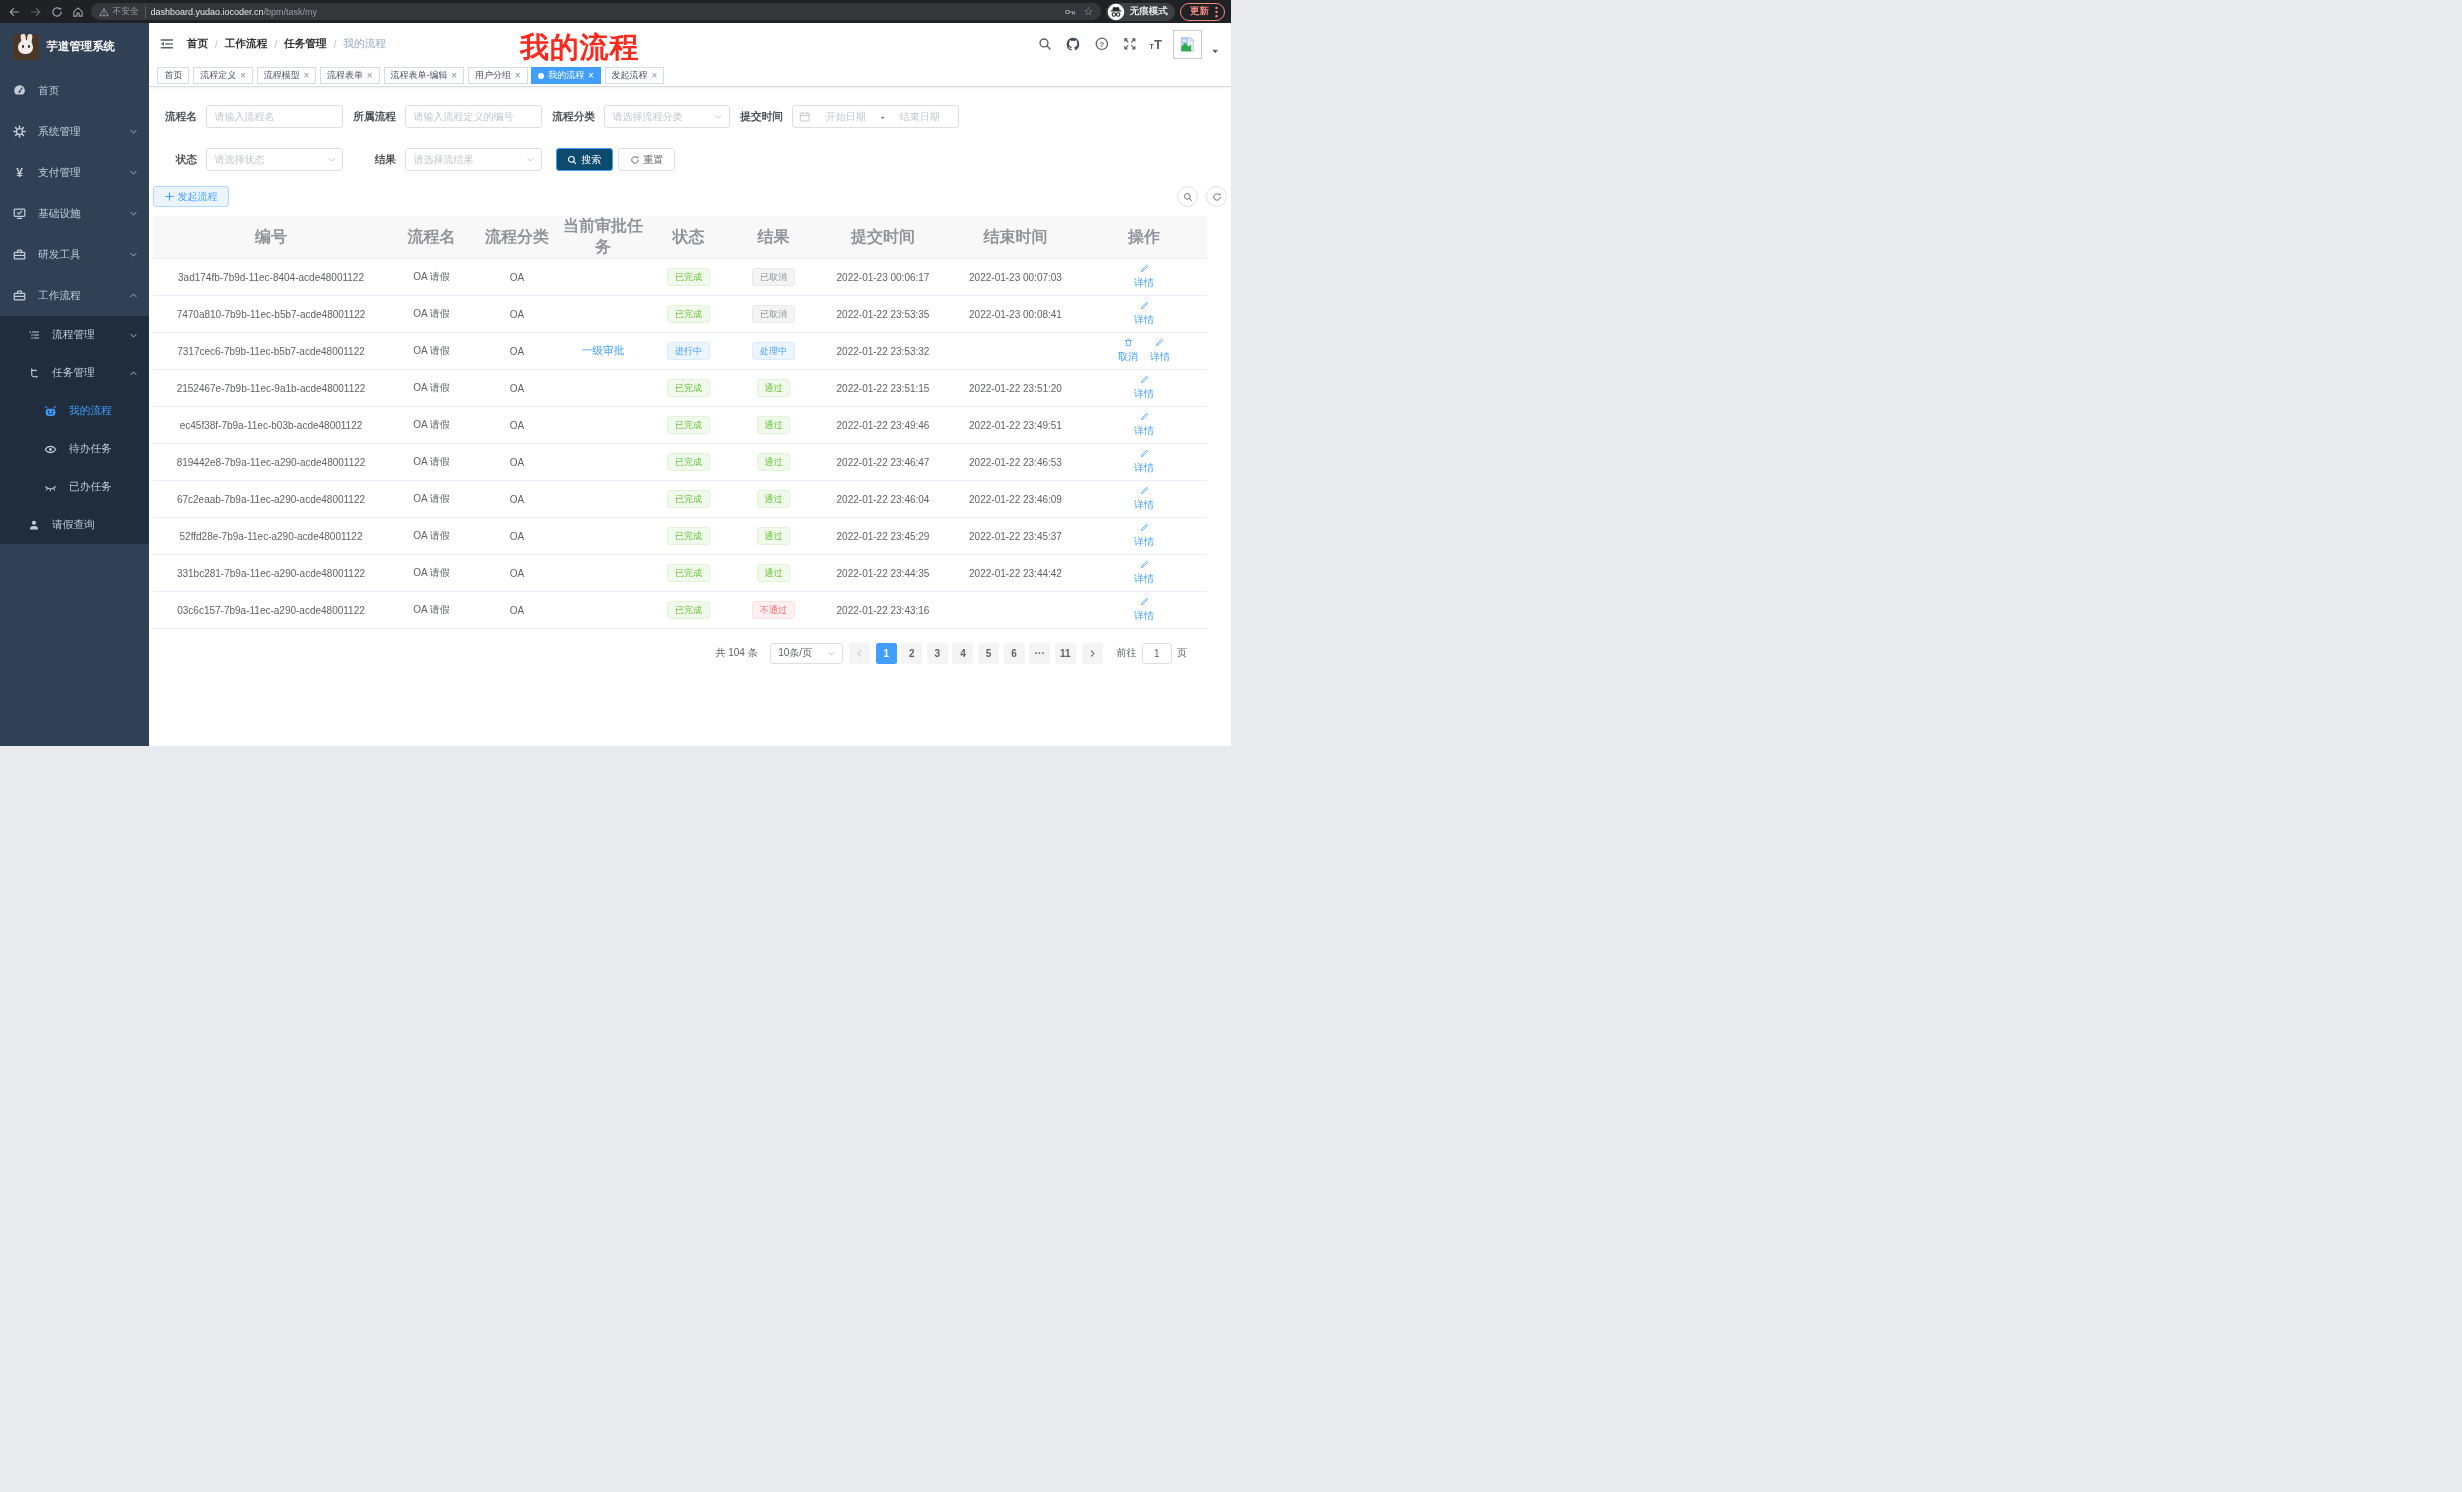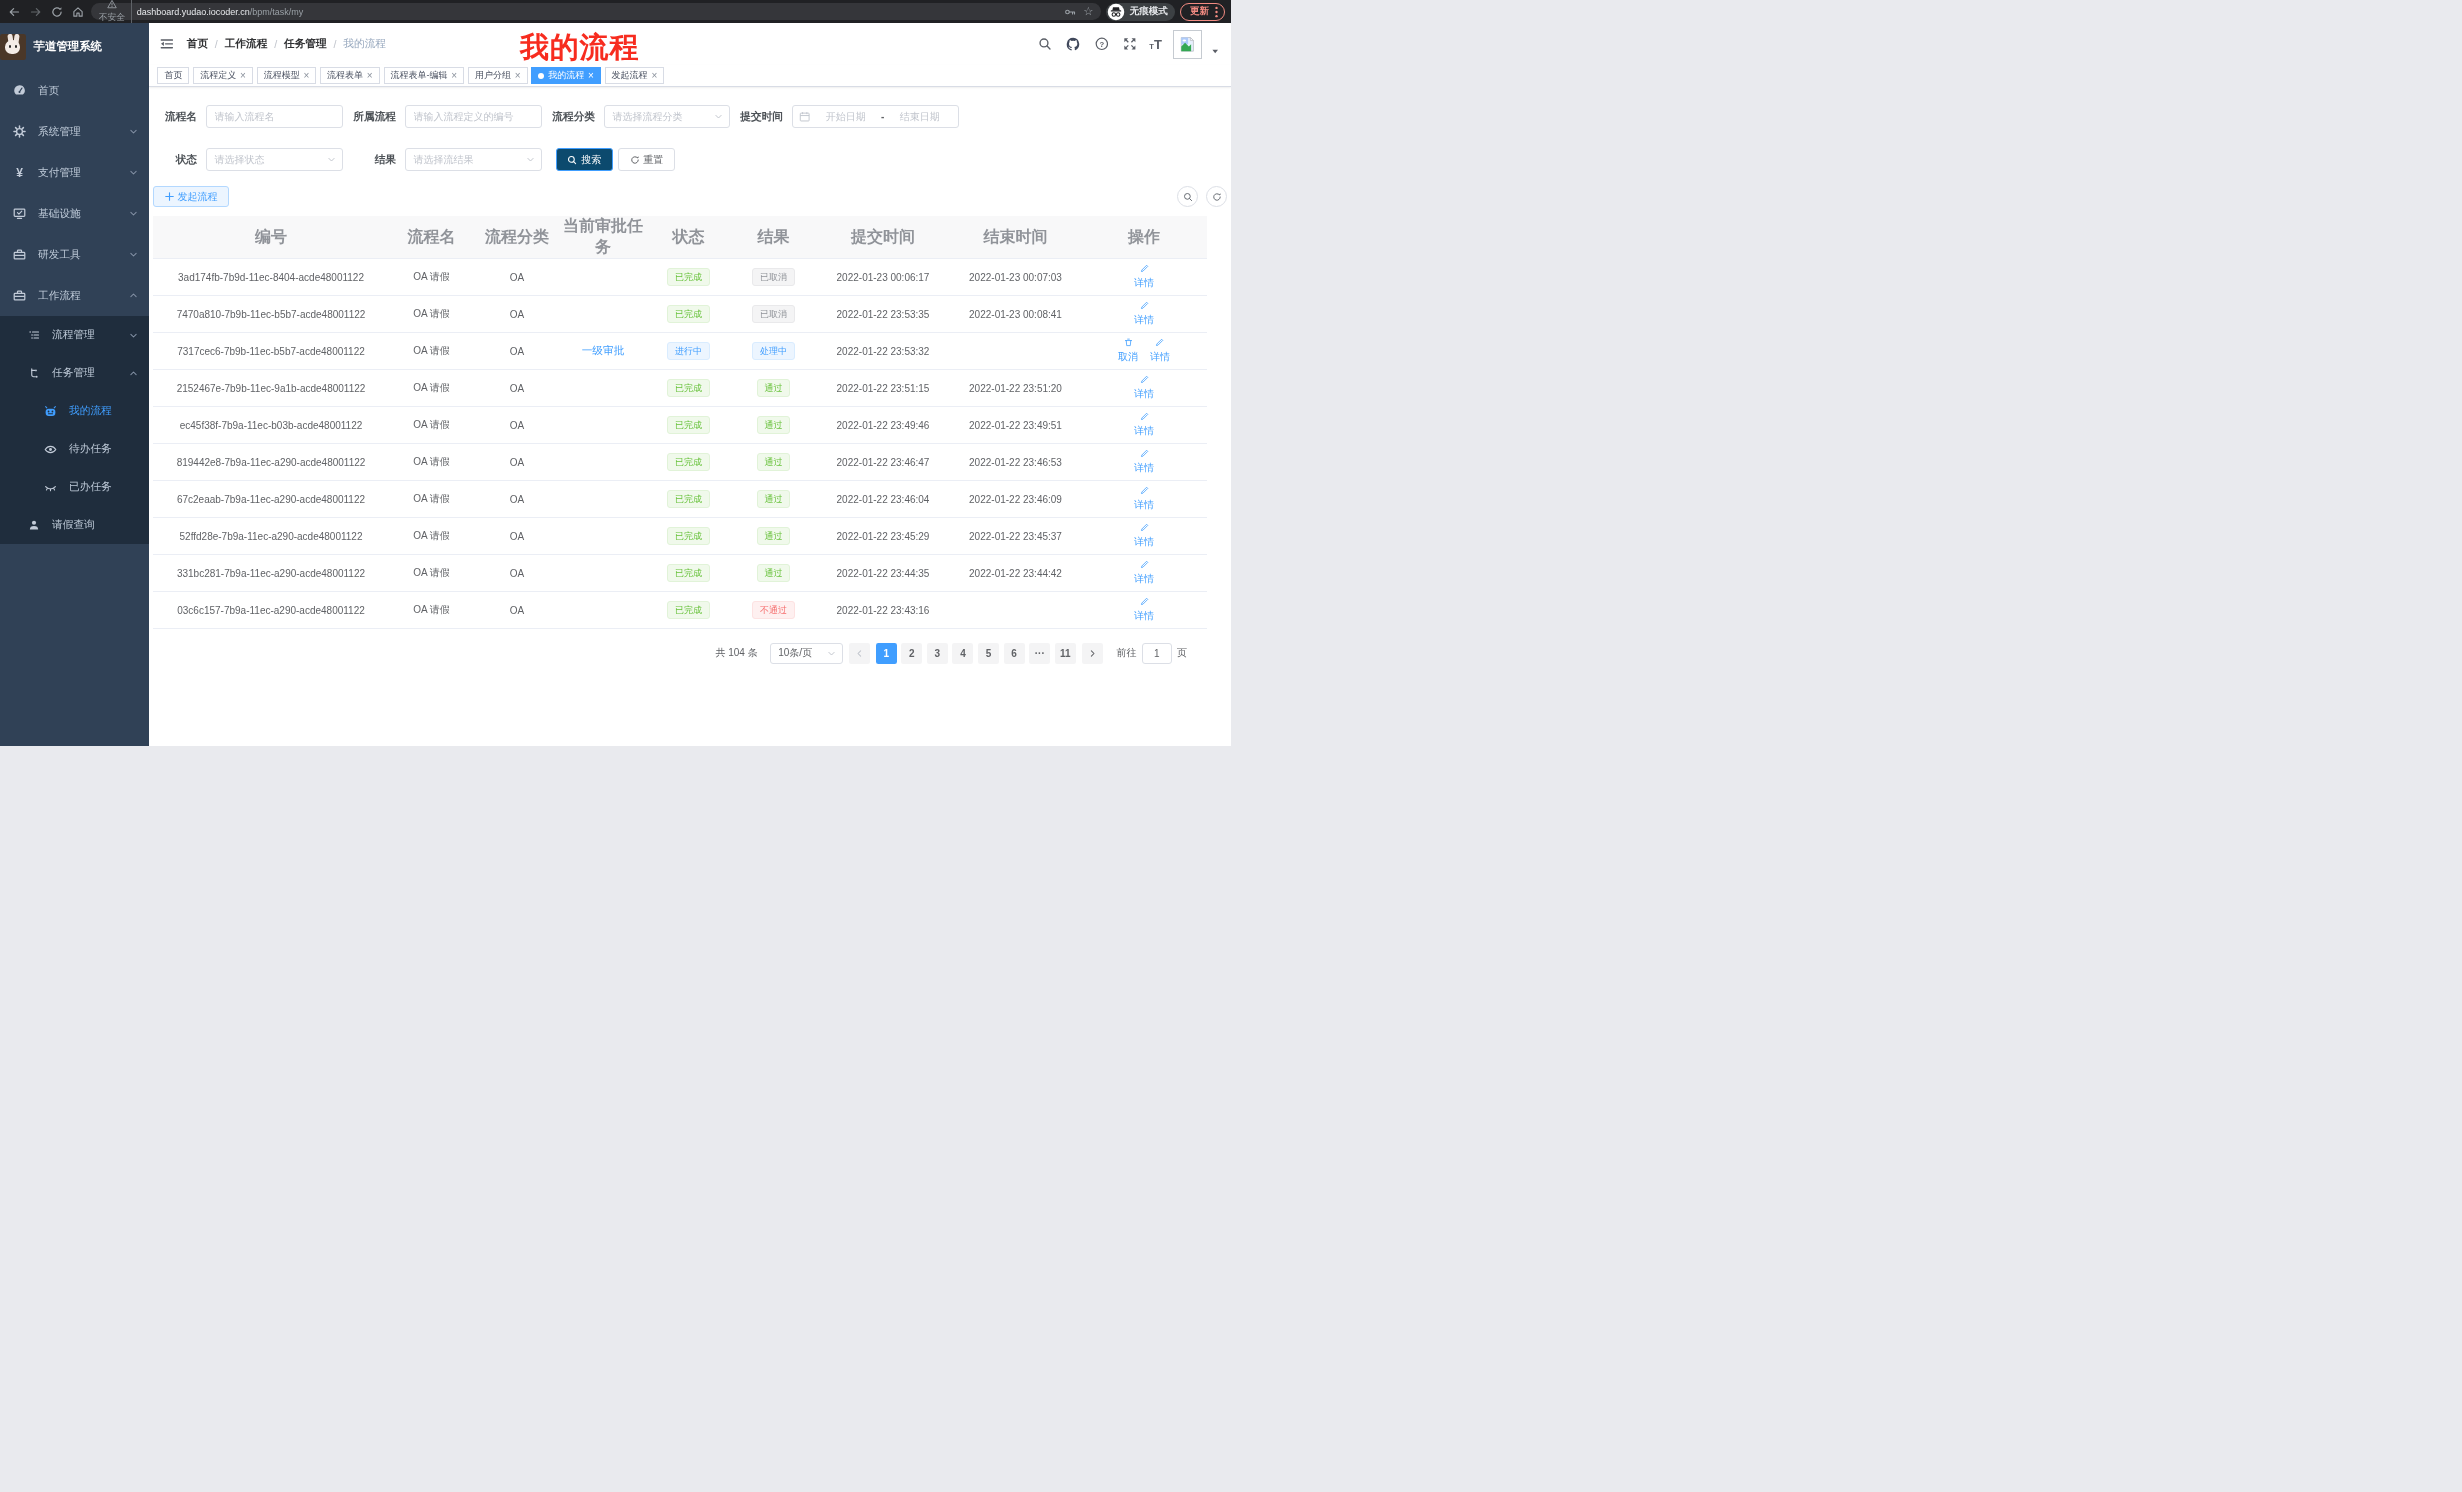--- a/index.html
+++ b/index.html
@@ -5,34 +5,34 @@
   * { margin:0; padding:0; box-sizing:border-box; }
   html,body { background:#e9eaee; }
   body { font-family:"Liberation Sans","DejaVu Sans",sans-serif; }
   .page { width:1231px; height:746px; background:#fff; position:relative; overflow:hidden; }
 
   
   .chrome { height:23px; background:#202124; display:flex; align-items:center; padding:0 6px; gap:4.6px; }
   .chrome .navic { width:16.7px; height:16.7px; display:flex; align-items:center; justify-content:center; color:#9aa0a6; flex:0 0 auto; border-radius:50%; cursor:pointer; }
   .chrome .navic.dim { opacity:.55; }
   .omnibox { flex:1 1 auto; height:16.7px; background:#35363a; border-radius:8.4px; display:flex; align-items:center; padding:0 7.6px; gap:4.6px; min-width:0; }
-  .sec-chip { display:flex; align-items:center; gap:3.8px; color:#9aa0a6; font-size:8.8px; padding-right:6px; border-right:0.8px solid #5f6368;flex-direction:column; }
+  .sec-chip { display:flex; align-items:center; gap:3.8px; color:#9aa0a6; font-size:8.8px; padding-right:6px; border-right:0.8px solid #5f6368; }
   .url-text { font-size:9px; color:#e8eaed; white-space:nowrap; overflow:hidden; flex:1 1 auto; }
   .url-text .path { color:#9aa0a6; }
   .omni-right { display:flex; align-items:center; gap:7.6px; color:#9aa0a6; }
   .incog-badge { display:flex; align-items:center; gap:4.6px; background:#3c4043; border-radius:9px; height:18px; padding:0 7.6px 0 1.5px; color:#e8eaed; font-size:9.5px; font-weight:600; flex:0 0 auto; }
   .update-pill { display:flex; align-items:center; gap:6px; border:1.1px solid #f28b82; color:#f28b82; border-radius:10px; height:18px; padding:0 6px 0 9px; font-size:9.5px; font-weight:600; flex:0 0 auto; }
 
   
   .app { display:flex; height:724px; }
   .sidebar { width:149px; background:#304156; flex:0 0 auto; color:#bfcbd9; overflow:hidden; }
   .main { flex:1 1 auto; display:flex; flex-direction:column; background:#fff; min-width:0; }
 
   
-  .logo-row { height:47px; display:flex; align-items:center; gap:7.6px; }
+  .logo-row { height:47px; display:flex; align-items:center; padding-left:13px; gap:7.6px; }
   .logo-img { width:26px; height:26px; border-radius:2.3px; background:#4a3728; position:relative; overflow:hidden; flex:0 0 auto; }
   .logo-img .ear { position:absolute; width:4.6px; height:10.7px; background:#efe6e0; border-radius:2.3px; top:0.8px; }
   .logo-img .head { position:absolute; width:15px; height:13.7px; background:#f3ece7; border-radius:50% 50% 45% 45%; left:5.3px; top:6.8px; }
   .logo-img .eye { position:absolute; width:2.3px; height:3px; background:#2a2a2a; border-radius:50%; top:11.4px; }
   .logo-title { color:#fff; font-weight:700; font-size:11.4px; white-space:nowrap; }
   .menu { font-size:10.7px; }
   .m-item { height:41px; display:flex; align-items:center; padding:0 10.7px 0 13px; gap:12px; cursor:pointer; }
   .m-item .lab { flex:1 1 auto; }
   .m-item svg { flex:0 0 auto; }
   .submenu { background:#1f2d3d; }

